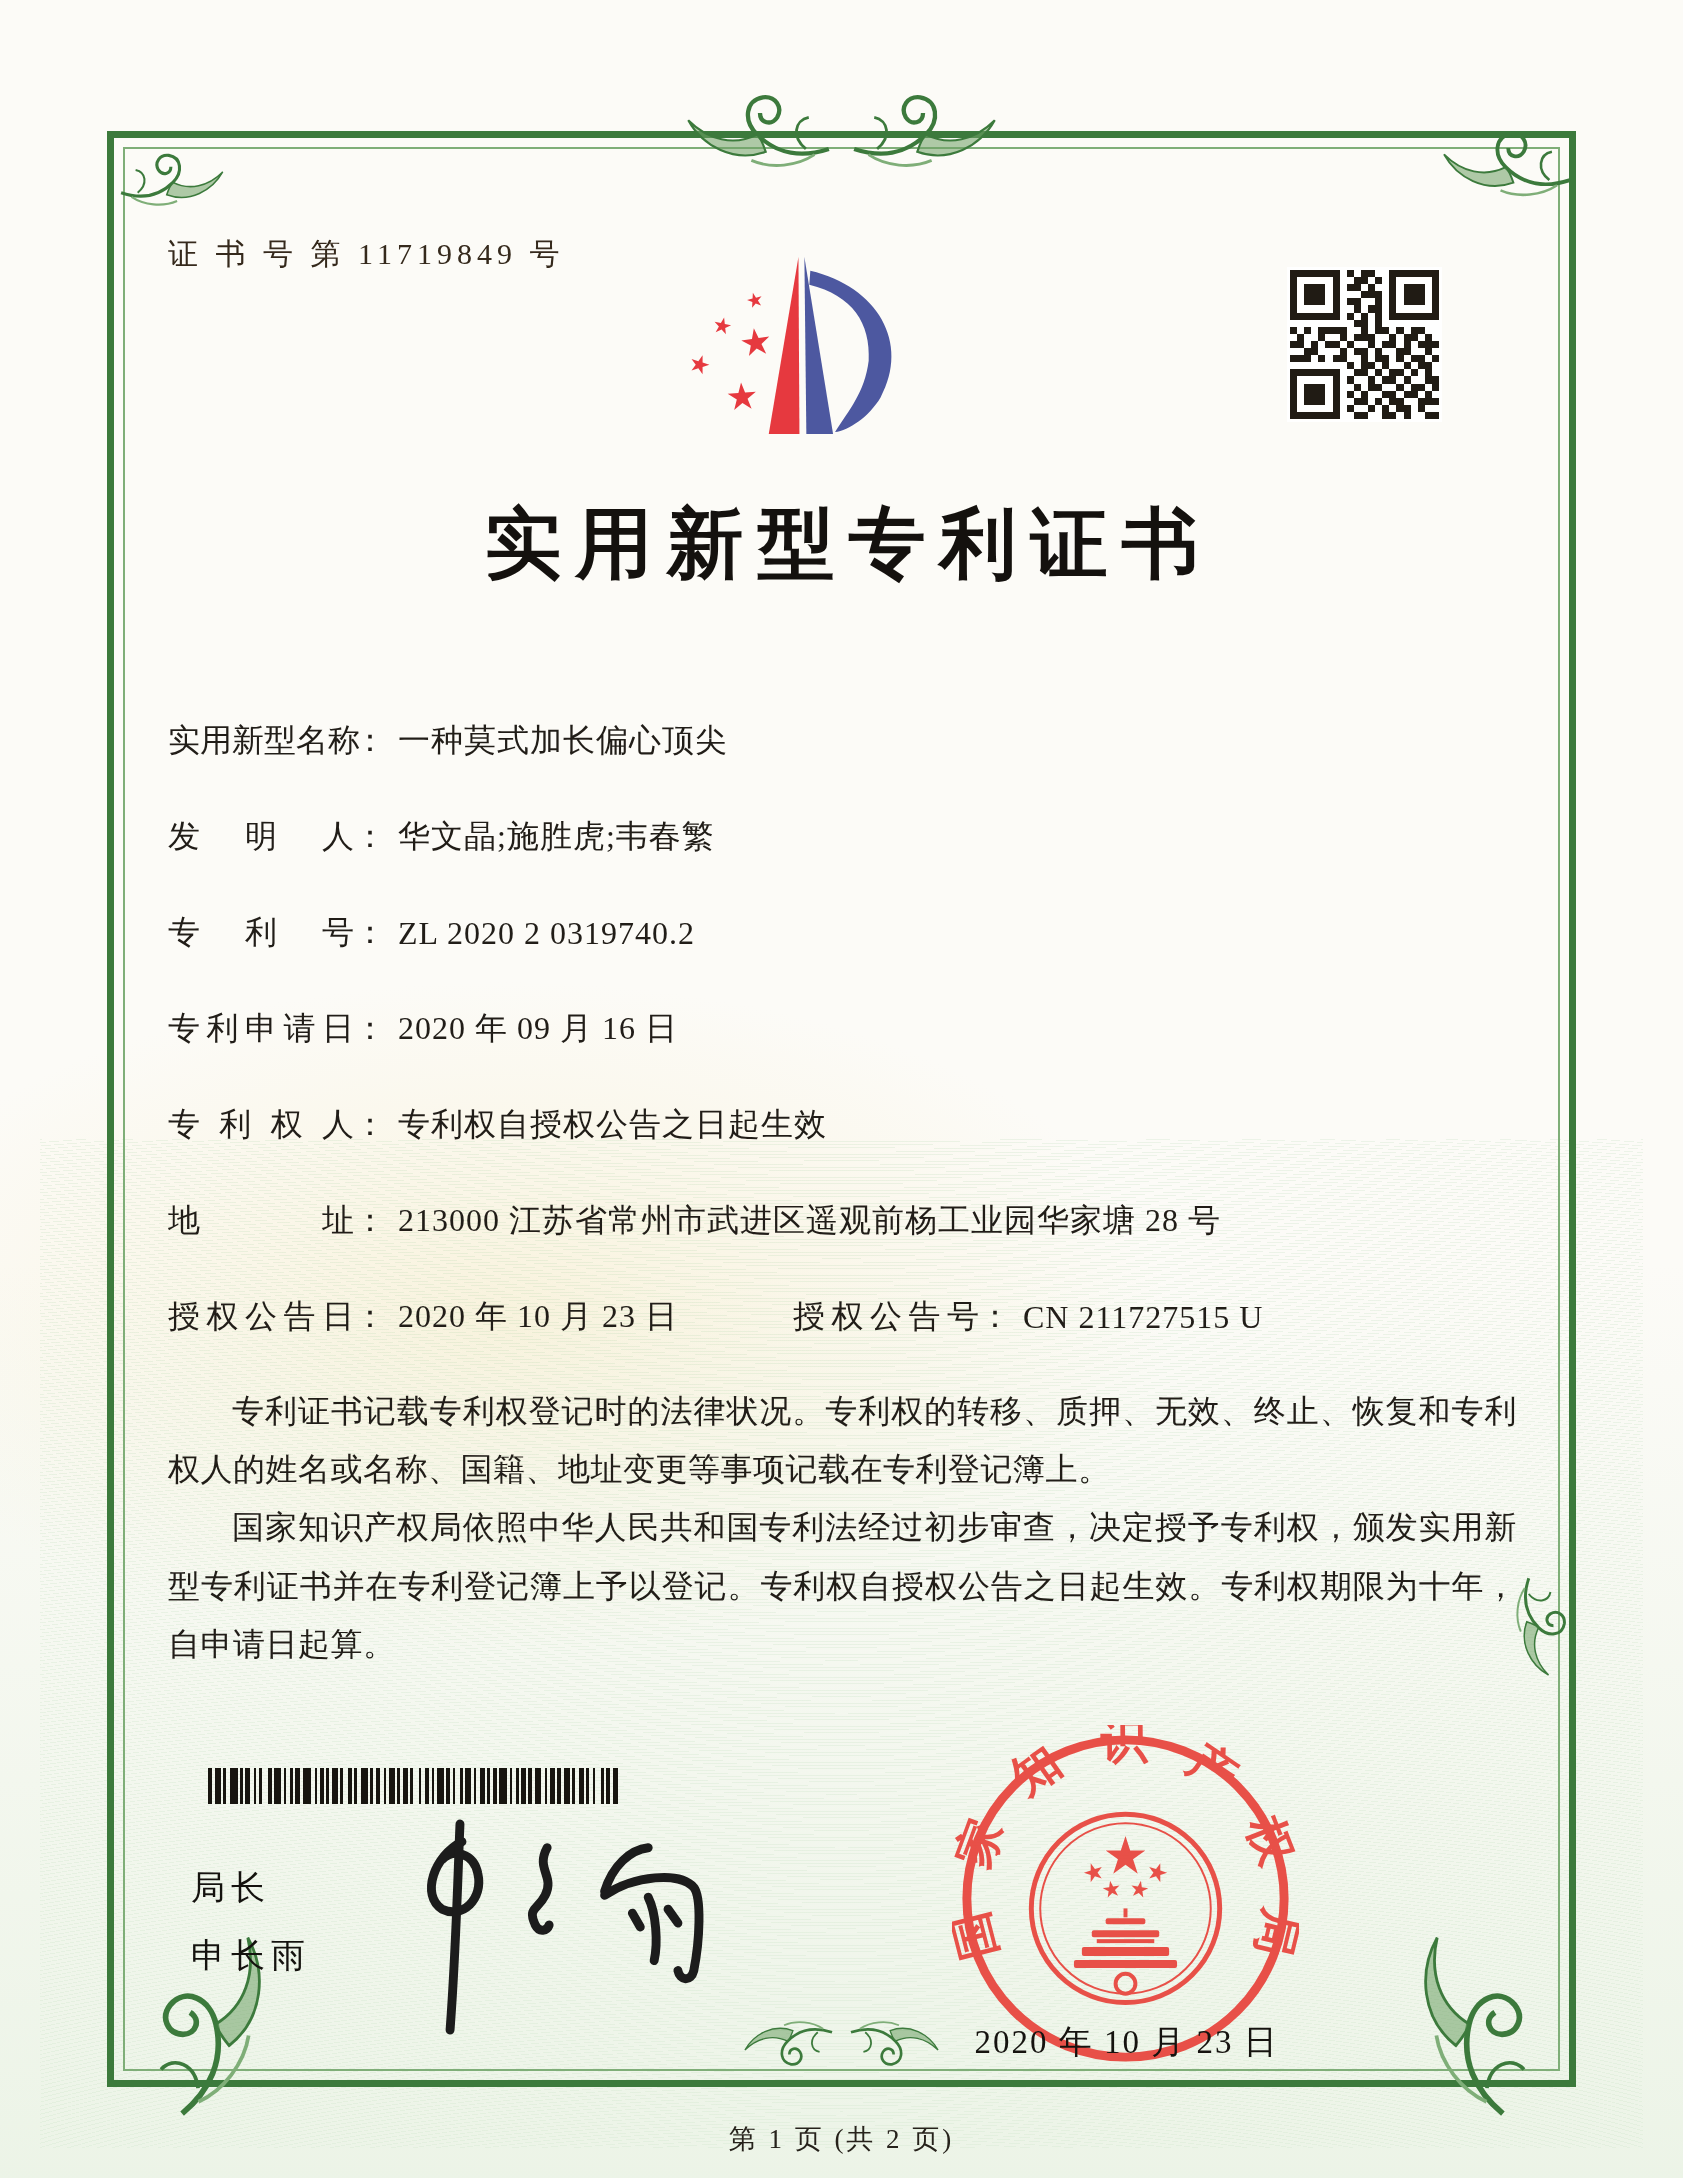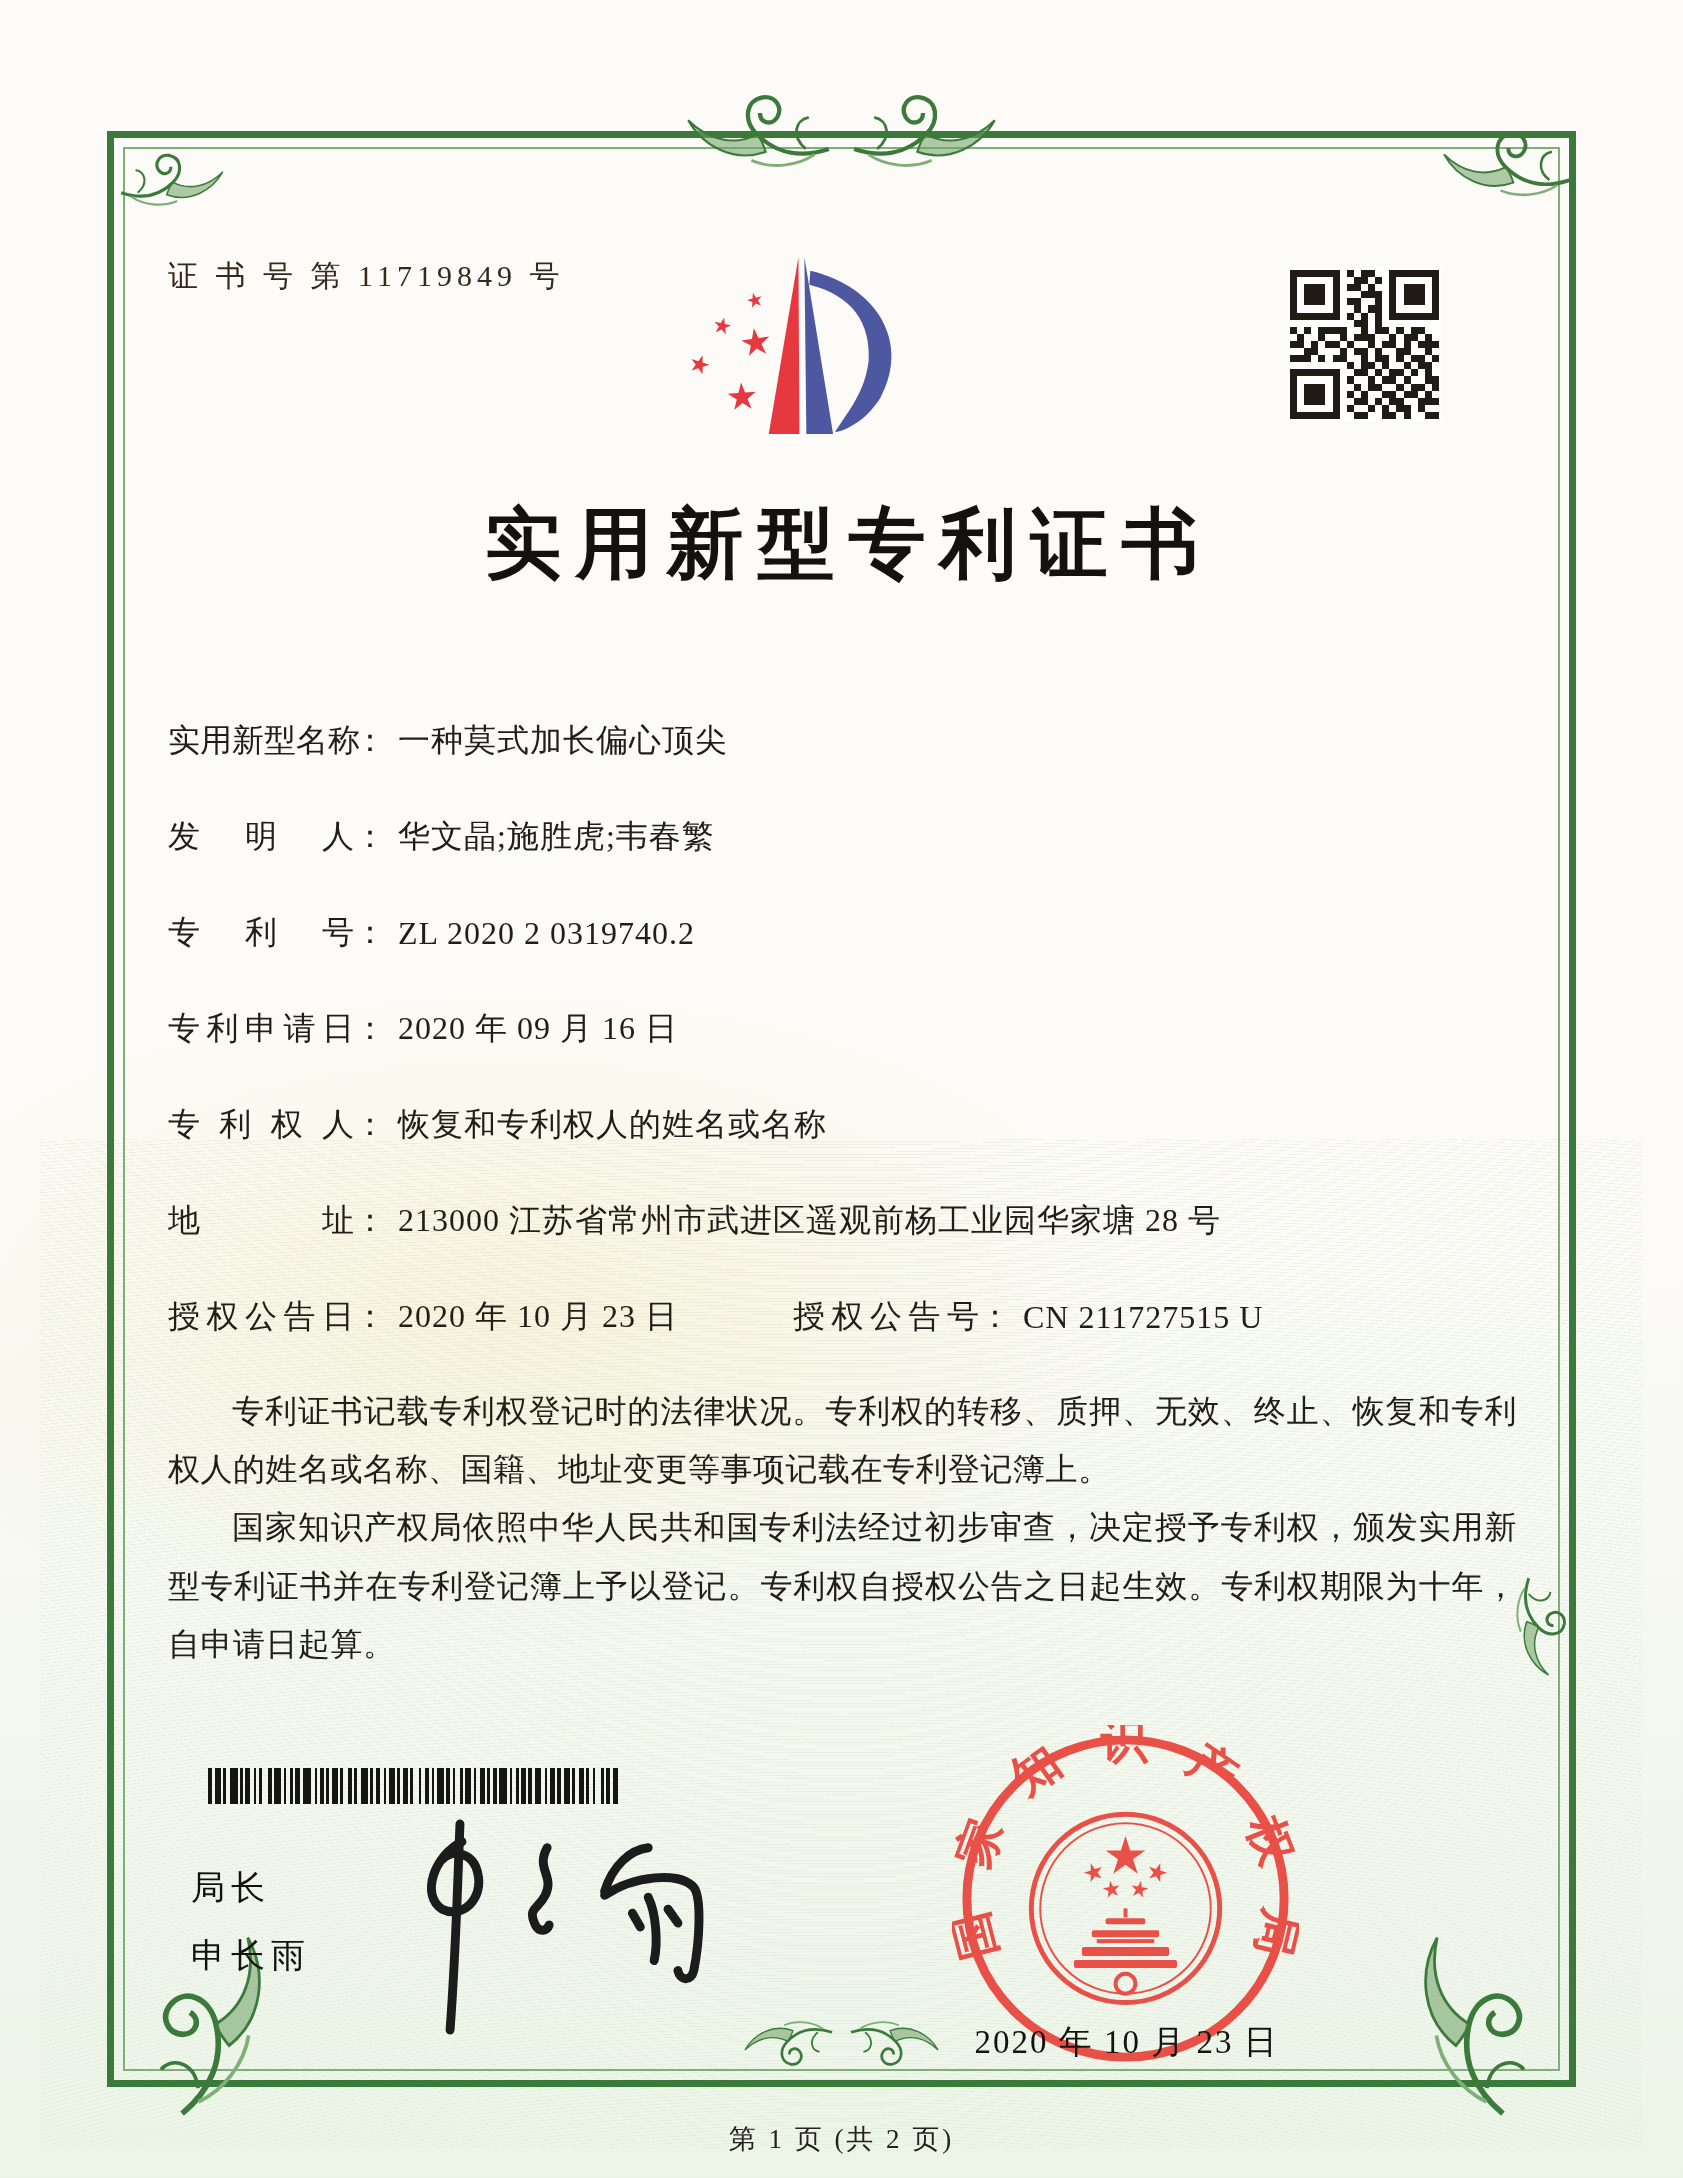--- a/index.html
+++ b/index.html
@@ -21,21 +21,21 @@
     background:radial-gradient(ellipse 55% 48% at 30% 52%, rgba(246,236,200,.55), rgba(246,236,200,0) 72%);}
   .bg-waves{position:absolute;left:40px;right:40px;top:1139px;bottom:30px;pointer-events:none;opacity:.85;
     background:repeating-radial-gradient(ellipse 130% 75% at 50% 135%, rgba(140,195,140,.17) 0 2px, rgba(255,255,255,0) 2px 9px);}
   .bg-wash{position:absolute;inset:0;pointer-events:none;
     background:linear-gradient(180deg, rgba(235,242,230,0) 58%, rgba(214,234,209,.42) 100%);}
   
   .frame-outer{position:absolute;left:107px;top:131px;right:107px;bottom:91px;border:7px solid var(--border-green);}
   .frame-inner{position:absolute;left:123px;top:147px;right:123px;bottom:107px;border:2px solid var(--border-light-green);}
   .orn{position:absolute;overflow:visible;}
   
-  .cert-no{position:absolute;left:168px;top:256px;font-size:30px;letter-spacing:5px;color:#35291c;}
+  .cert-no{position:absolute;left:168px;top:234px;font-size:30px;letter-spacing:5px;color:#35291c;}
   .logo{position:absolute;left:655px;top:244px;width:277px;height:198px;}
   .qr{position:absolute;left:1287px;top:267px;display:grid;
       grid-template-columns:repeat(21,7.1px);grid-auto-rows:7.1px;
       background:#fff;padding:3px;}
   .qr i{display:block;}
   .qr i.on{background:#201b14;}
   .doc-title{position:absolute;left:0;right:0;top:493px;text-align:center;
     font-size:77px;font-weight:bold;letter-spacing:14px;text-indent:14px;color:#14110e;}
   
   .fields{position:absolute;left:168px;right:163px;top:693px;}
@@ -587,21 +587,21 @@
         <span class="f-value">ZL 2020 2 0319740.2</span>
     </div>
     <div class="field-row">
       <span class="f-label">专利申请日</span>
         <span class="f-colon">：</span>
         <span class="f-value">2020 年 09 月 16 日</span>
     </div>
     <div class="field-row">
       <span class="f-label">专利权人</span>
         <span class="f-colon">：</span>
-        <span class="f-value">恢复和专利权人的姓名或名称</span>
+        <span class="f-value">专利权自授权公告之日起生效</span>
     </div>
     <div class="field-row">
       <span class="f-label">地址</span>
         <span class="f-colon">：</span>
         <span class="f-value">213000 江苏省常州市武进区遥观前杨工业园华家塘 28 号</span>
     </div>
     <div class="field-row">
       <span class="f-label">授权公告日</span>
         <span class="f-colon">：</span>
         <span class="f-value">2020 年 10 月 23 日</span>

